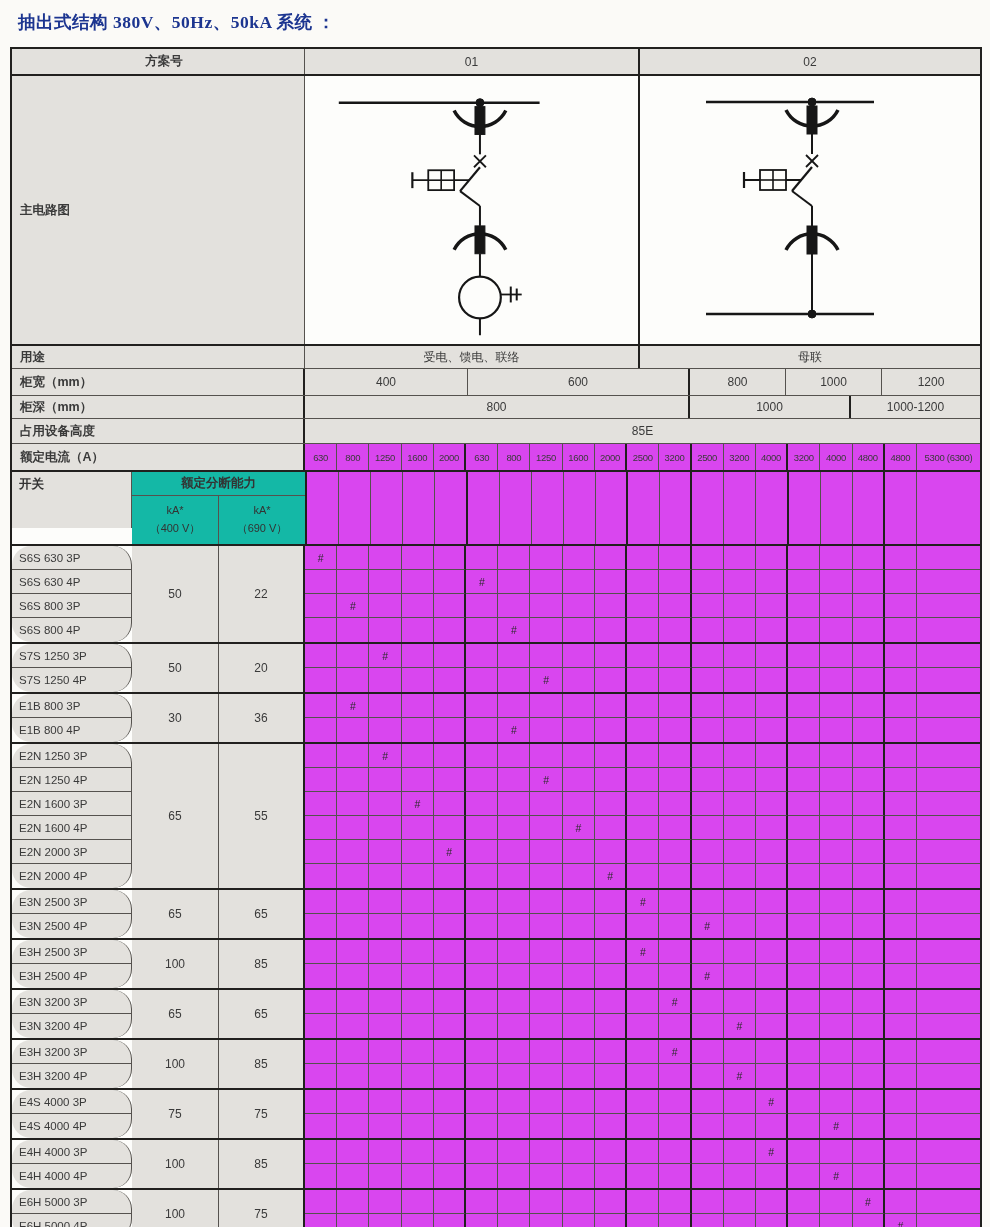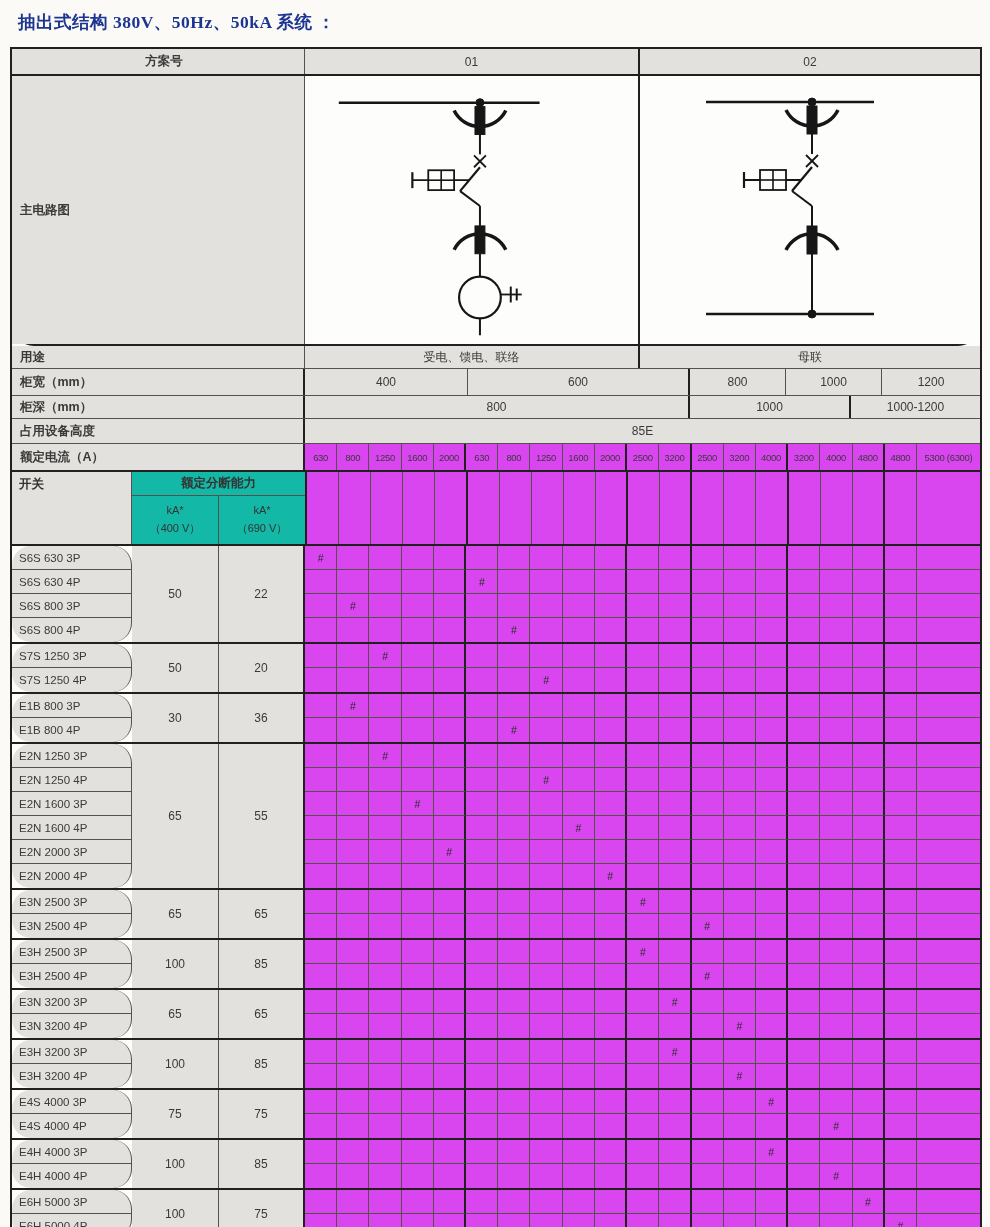--- a/index.html
+++ b/index.html
@@ -15,21 +15,21 @@
   .c:last-child{border-right:none;}
   .c.br2{border-right:2px solid #21201e;}
   .gray{background:#e3e1dd;}
   .white{background:#fdfdfb;}
   .lab{justify-content:flex-start;padding-left:8px;font-weight:600;font-size:12.5px;}
   .cen{justify-content:center;padding-left:12px;}
   .w-left{width:293px;flex:none;}
   .w-s1{width:335px;flex:none;}
   .w-s2{flex:1;}
   .r-scheme{height:25px;}
-  .r-diagram{height:268px;border-radius:22px;}
+  .r-diagram{height:268px;}
   .r-usage{height:22px;}
   .r-width{height:26px;}
   .r-depth{height:22px;}
   .r-height{height:24px;}
   .r-current{height:26px;}
   .r-swhead{height:72px;}
   .diagcell{align-items:center;justify-content:center;}
   
   .swleft{width:293px;flex:none;display:flex;flex-wrap:wrap;}
   .swname{width:120px;box-sizing:border-box;border-right:1px solid #55524e;background:#e3e1dd;
@@ -186,21 +186,21 @@
           <div class="gcell nob">3200</div>
           <div class="gcell nob">4000</div>
           <div class="gcell tr nob">4800</div>
           <div class="gcell nob">4800</div>
           <div class="gcell lastcol nob">5300 (6300)</div>
         </div>
     </div>
 
     <div class="r r-swhead bb2">
       <div class="swleft">
-        <div class="swname" style="height:72px;">开关</div>
+        <div class="swname" style="height:56px;">开关</div>
         <div class="swcap" style="height:72px;">
           <div class="swcap-top">额定分断能力</div>
           <div class="swcap-bot">
             <div class="kahead k1">
               <span>kA*</span>
               <span>（400 V）</span>
             </div>
             <div class="kahead k2">
               <span>kA*</span>
               <span>（690 V）</span>

